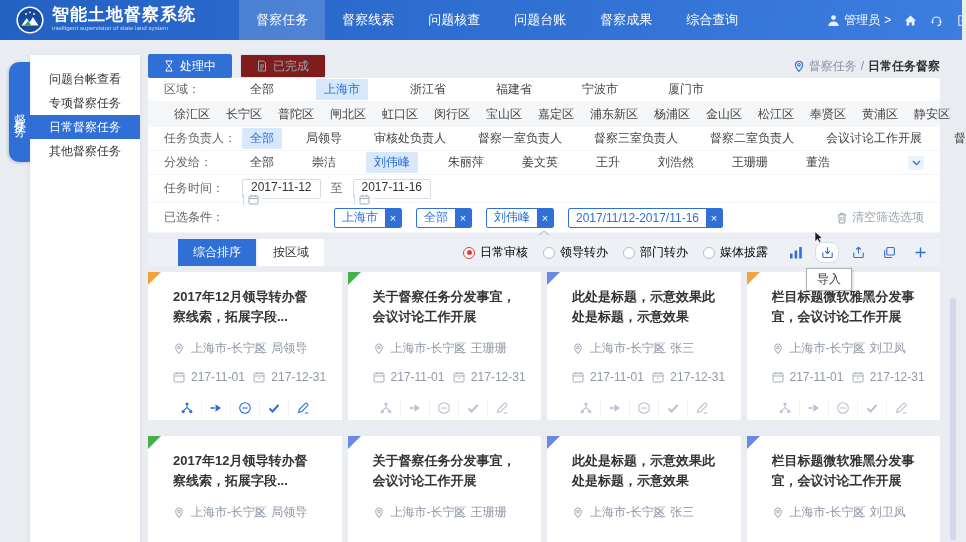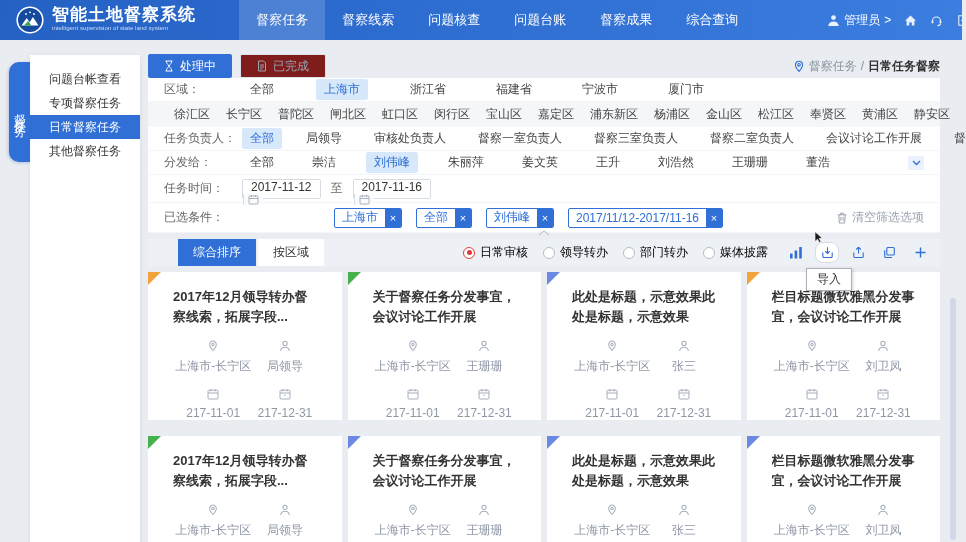--- a/index.html
+++ b/index.html
@@ -72,21 +72,21 @@
   .tool{width:24px;height:21px;display:flex;align-items:center;justify-content:center;color:#2f6fd6;border-radius:8px;cursor:pointer;position:relative;}
   .tool.box{background:#fff;border:1px solid #d6dce4;}
   .tooltip{position:absolute;top:25px;left:-10px;background:#fff;border:1px solid #a9b1bb;box-shadow:1px 1px 3px rgba(0,0,0,.18);padding:2px 10px;font-size:12px;color:#333;white-space:nowrap;z-index:9;}
   .cursor{position:absolute;top:-12px;left:-3px;width:12px;height:12px;z-index:10;}
   
   .cards{margin-top:6px;display:grid;grid-template-columns:repeat(4,1fr);gap:16px 6px;}
   .card{position:relative;background:#fff;height:148px;padding:10px 25px 0;overflow:hidden;cursor:pointer;}
   .corner{position:absolute;top:0;left:0;width:0;height:0;border-top:13px solid #f2a33c;border-right:13px solid transparent;}
   .card-title{margin-top:5px;font-size:13px;font-weight:bold;color:#333;line-height:1.55;height:40px;overflow:hidden;}
   .card-meta{margin-top:13px;display:grid;grid-template-columns:56% 44%;row-gap:13px;font-size:12px;color:#8f97a6;}
-  .mi{display:flex;align-items:center;gap:6px;white-space:nowrap;flex-direction:column;}
+  .mi{display:flex;align-items:center;gap:6px;white-space:nowrap;}
   .mic{width:12px;height:12px;color:#a6aebc;flex:none;}
   .card-acts{margin-top:9px;display:flex;height:30px;align-items:center;}
   .act{flex:1;display:flex;align-items:center;justify-content:center;color:#2f6fd6;cursor:pointer;}
   .act:not(:first-child){border-left:1px solid #f0f2f6;}
   .act svg{width:14px;height:14px;}
   .card.inactive .act{color:#b7c1d3;}
   
   .sbar{position:absolute;right:10px;top:258px;bottom:2px;width:6px;border-radius:3px;background:#d4d6e9;cursor:pointer;}
 </style>
 </head>

